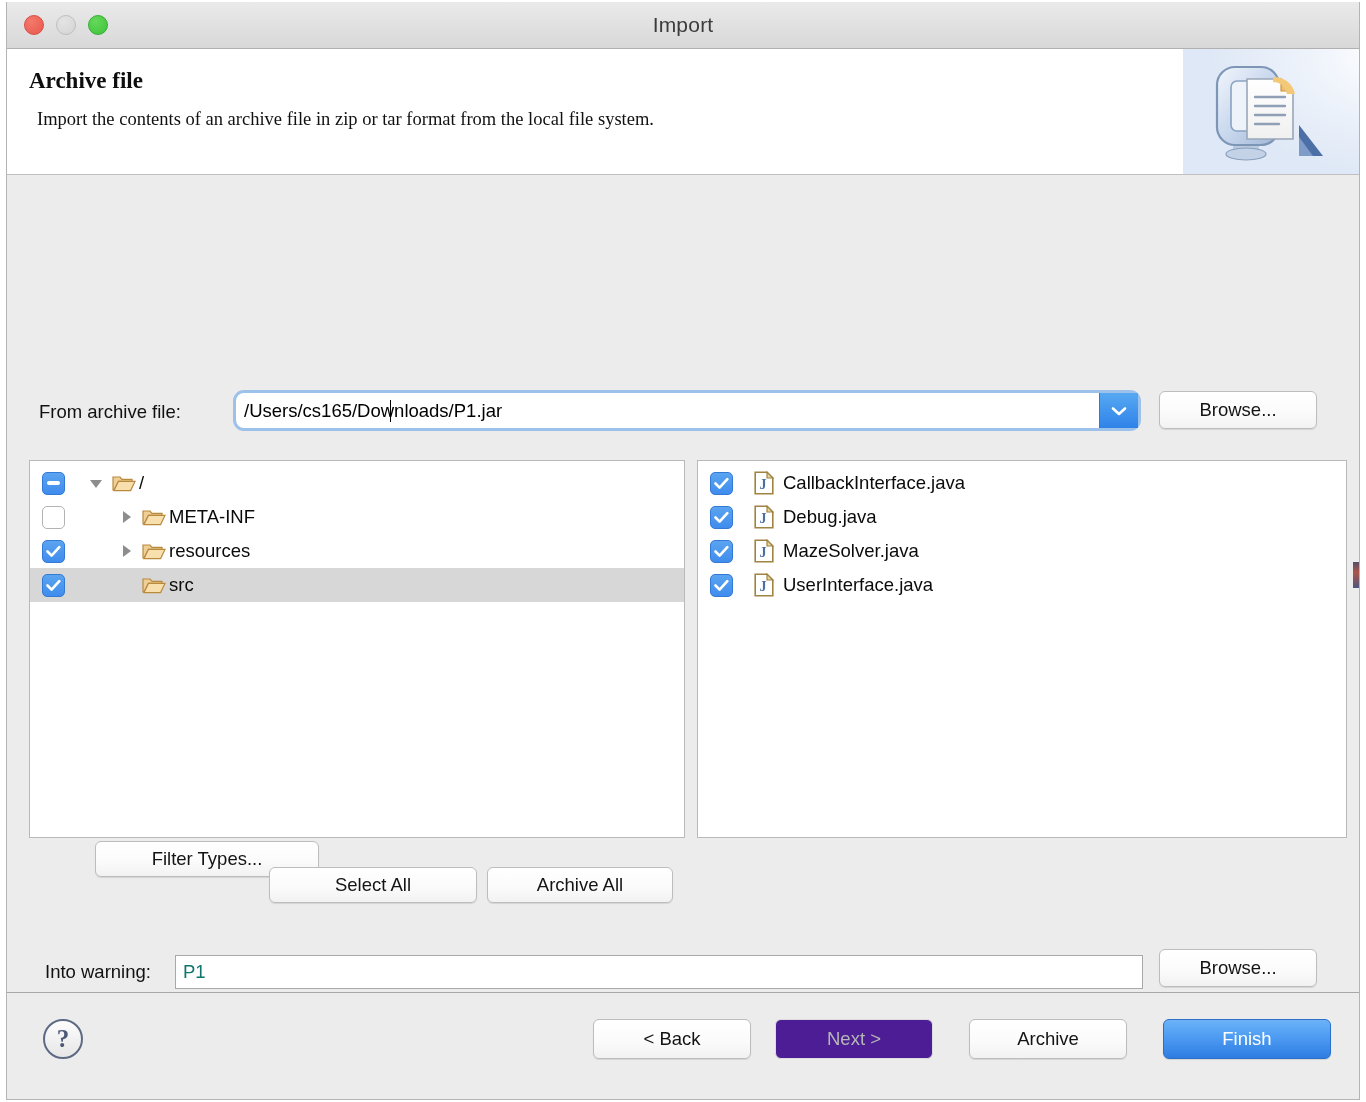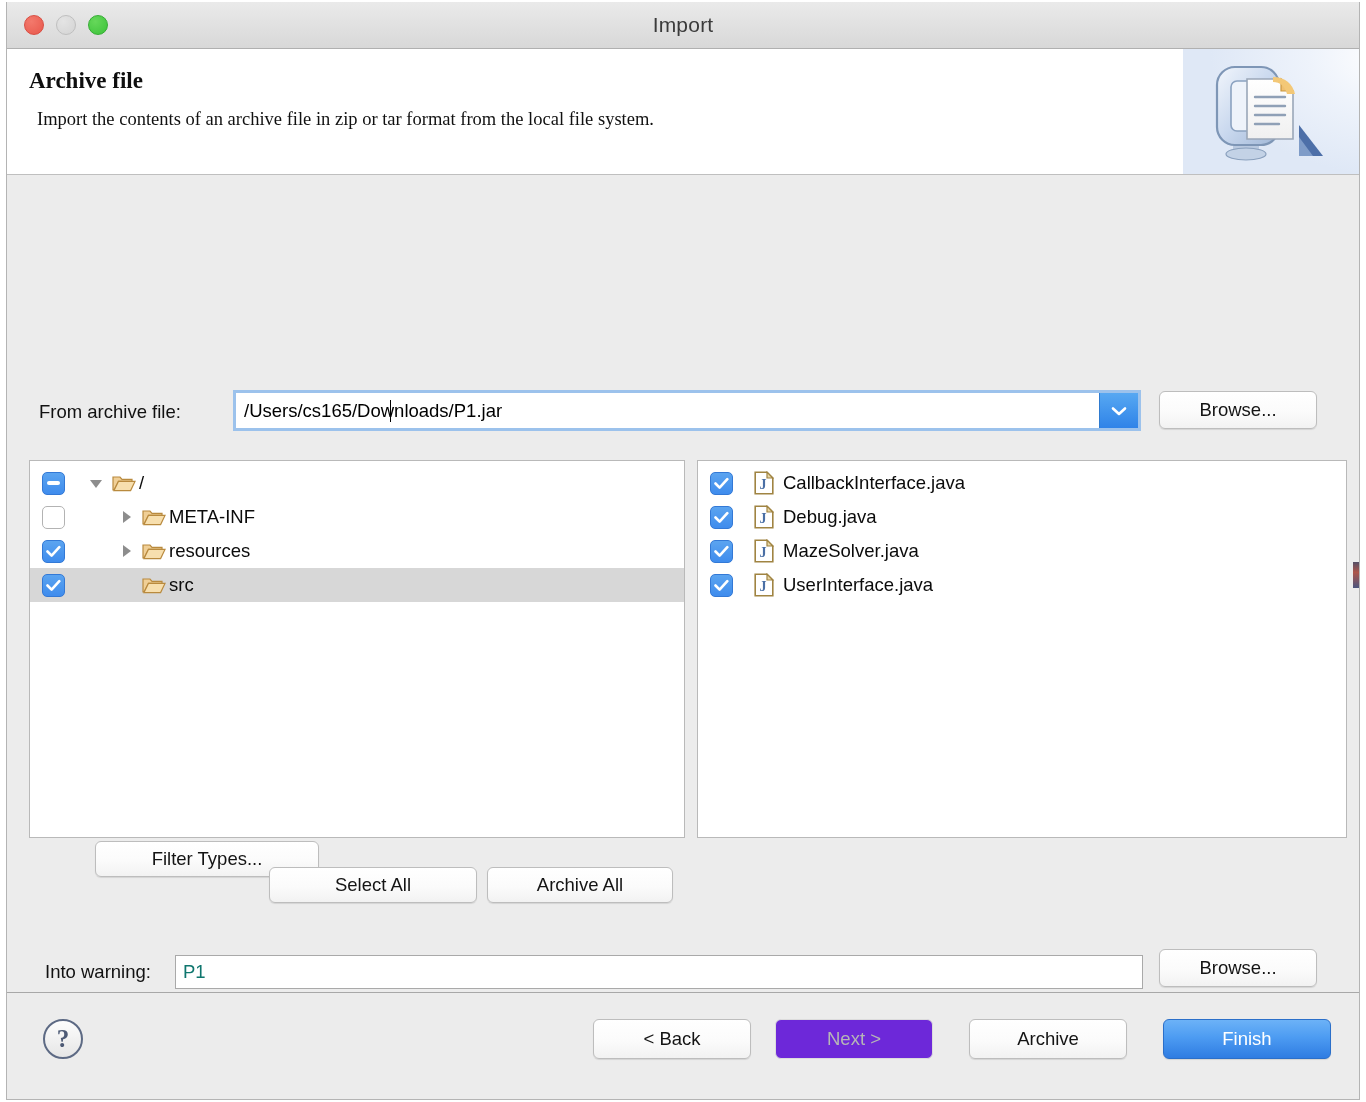--- a/index.html
+++ b/index.html
@@ -85,21 +85,21 @@
   .label {
     position: absolute;
     font-size: 18.5px; color: #111;
   }
 
   
   .combo-wrap {
     position: absolute; left: 226px; top: 215px;
     width: 908px; height: 41px;
     border: 3px solid #9cc2ec;
-    border-radius: 0;
+    border-radius: 11px;
     background: #ffffff;
     box-sizing: border-box;
     display: flex; align-items: stretch;
   }
   .combo-input {
     flex: 1;
     border: none; outline: none;
     font-family: "Liberation Sans", sans-serif;
     font-size: 18.5px;
     color: #000;
@@ -127,21 +127,21 @@
     border: 1px solid #bdbdbd;
     border-radius: 6px;
     box-shadow: 0 1px 1px rgba(0,0,0,.10);
     font-family: "Liberation Sans", sans-serif;
     font-size: 18.5px;
     color: #141414;
     display: flex; align-items: center; justify-content: center;
     box-sizing: border-box;
     cursor: default;
   }
-  .btn.disabled { color: #b6b6b6; border-color: #dcdcdc; background: #6d28d9; box-shadow: none; }
+  .btn.disabled { color: #b6b6b6; border-color: #dcdcdc; background: #4c1d95; box-shadow: none; }
   .btn.primary {
     background: linear-gradient(180deg, #6cb2f7 0%, #4d9cf2 45%, #2f7ce2 100%);
     border: 1px solid #2b6fc9;
     color: #ffffff;
   }
 
   
   .panel {
     position: absolute;
     background: #ffffff;

